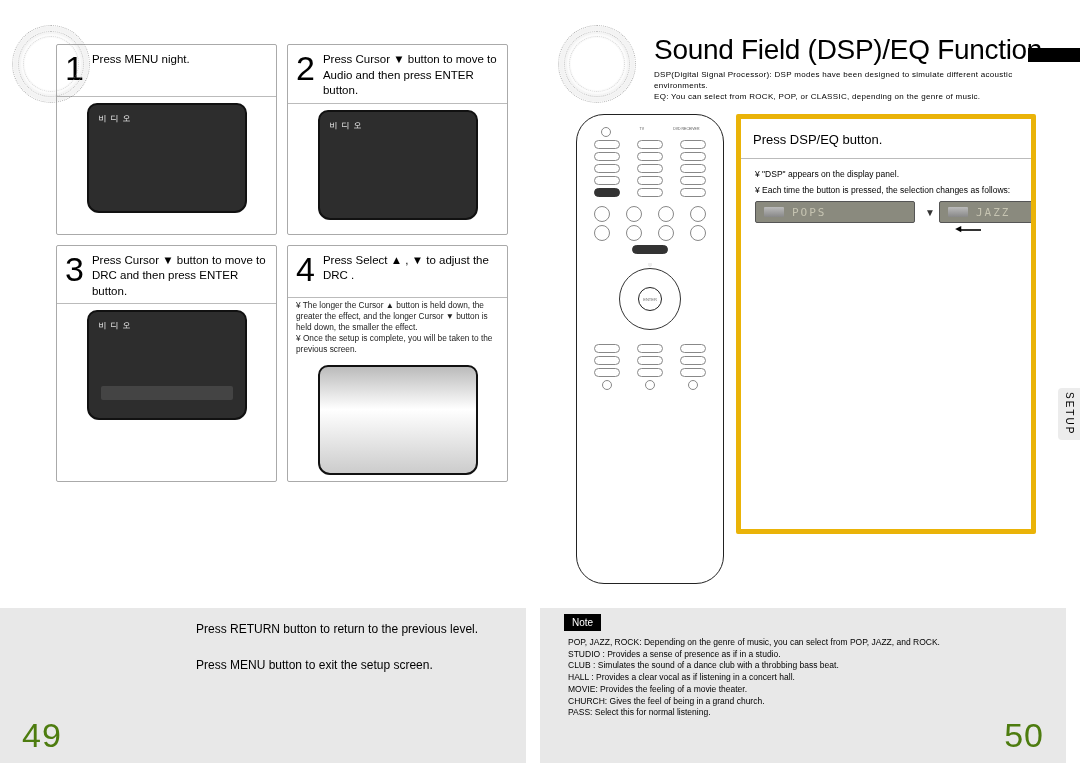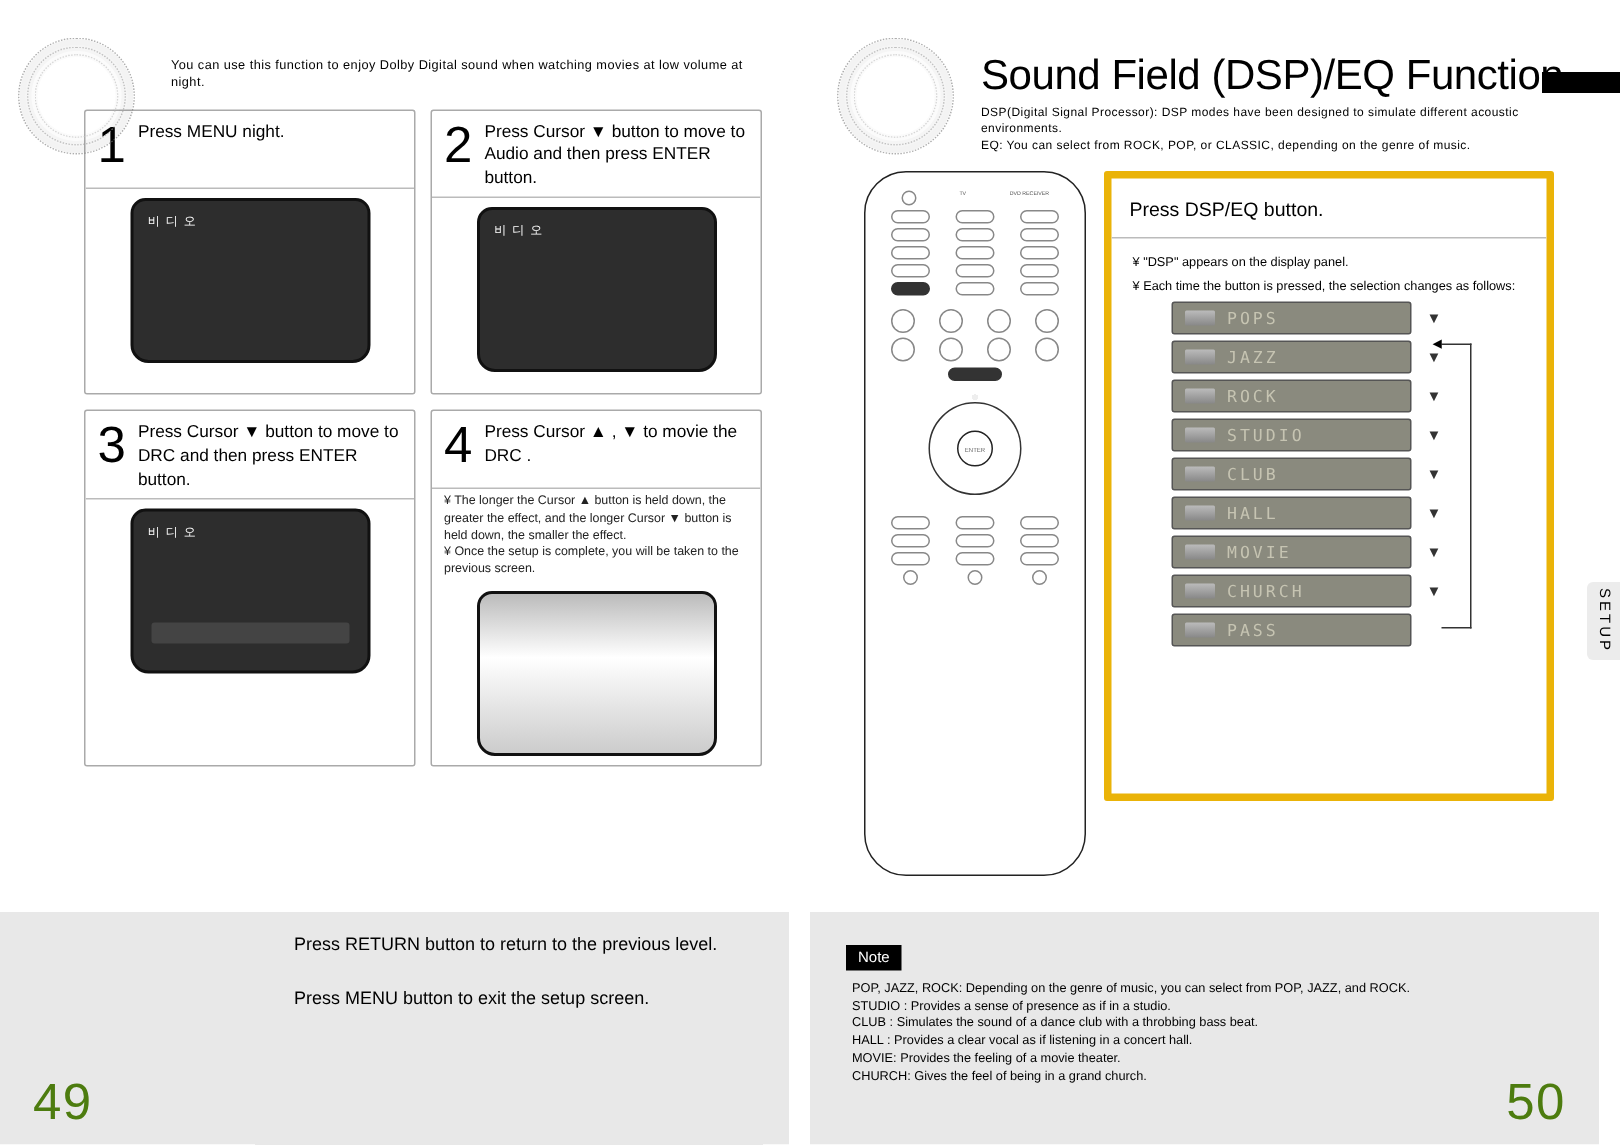--- a/index.html
+++ b/index.html
@@ -235,21 +235,21 @@
   .right-card {
     width: 300px;
     border: 5px solid #eab308;
     border-radius: 2px;
     height: 420px;
     overflow: hidden;
   }
   .right-card .card-head { padding: 8px 12px; min-height:40px; border-bottom:1px solid #bbb; }
   .right-card .body { padding: 10px 14px 10px 14px; }
   .right-card .body p { font-size: 8.5px; margin-bottom: 6px; }
-  .mode-col { display:flex; flex-direction:column; gap:4px; margin-top:4px;margin-left:26px; }
+  .mode-col { display:flex; flex-direction:row; gap:4px; margin-top:4px; }
   .mode-row { display:flex; align-items:center; gap:10px; position:relative; }
   .mode-chip {
     width: 160px;
     height: 22px;
     background: #8a8a7e;
     border: 0.5px solid #555;
     border-radius: 2px;
     display: flex;
     align-items: center;
     padding-left: 8px;
@@ -303,30 +303,29 @@
     color:#fff;
     font-size:10px;
     padding:3px 8px;
   }
   .right .footer-bar .descs {
     font-size:8.5px;
     line-height:1.38;
     margin-left:4px;
     margin-top:6px;
   }
-  .right .footer-bar { padding-top:20px; }
+  .right .footer-bar { padding-top:4px; }
 </style>
 </head>
 <body>
 
 <div class="page">
 
   <div class="half left">
     <div class="swirl"></div>
-    <p class="intro">You can use this function to enjoy Dolby Digital sound when watching movies at low volume at night.</p>
 
     <div class="card-grid">
 
       <div class="card">
         <div class="card-head">
           <div class="num">1</div>
           <div class="card-text">Press MENU night.</div>
         </div>
         <div class="card-body">
           <div class="tv">
@@ -355,21 +354,21 @@
         <div class="card-body">
           <div class="tv darkbar">
             <span class="label">비디오</span>
           </div>
         </div>
       </div>
 
       <div class="card">
         <div class="card-head">
           <div class="num">4</div>
-          <div class="card-text">Press Cursor  ▲ , ▼  to movie the  DRC .</div>
+          <div class="card-text">Press Select  ▲ , ▼  to adjust the  DRC .</div>
         </div>
         <div>
           <div class="note-block">
             <div>¥ The longer the Cursor ▲ button is held down, the greater the effect, and the longer Cursor ▼ button is held down, the smaller the effect.</div>
             <div>¥ Once the setup is complete, you will be taken to the previous screen.</div>
           </div>
           <div class="card-body" style="min-height:80px">
             <div class="tv bright"></div>
           </div>
         </div>
@@ -550,17 +549,18 @@
 
     <div class="footer-bar">
       <span class="note-badge">Note</span>
       <div class="descs">
         <div>POP, JAZZ, ROCK:  Depending on the genre of music, you can select from POP, JAZZ, and ROCK.</div>
         <div>STUDIO : Provides a sense of presence as if in a studio.</div>
         <div>CLUB : Simulates the sound of a dance club with a throbbing bass beat.</div>
         <div>HALL : Provides a clear vocal as if listening in a concert hall.</div>
         <div>MOVIE: Provides the feeling of a movie theater.</div>
         <div>CHURCH: Gives the feel of being in a grand church.</div>
+        <div>PASS: Select this for normal listening.</div>
       </div>
       <div class="pagenum">50</div>
     </div>
   </div>
 </div>
 
 </body></html>

